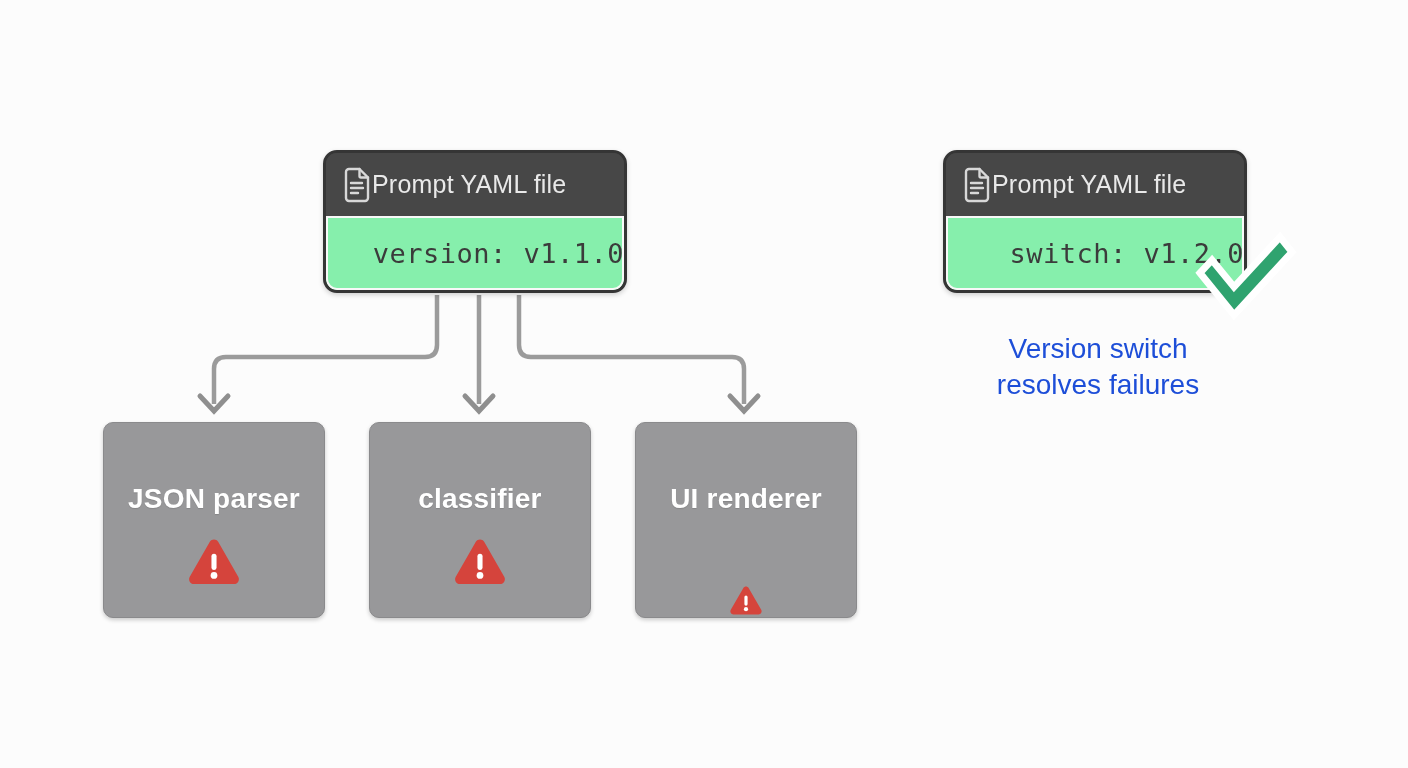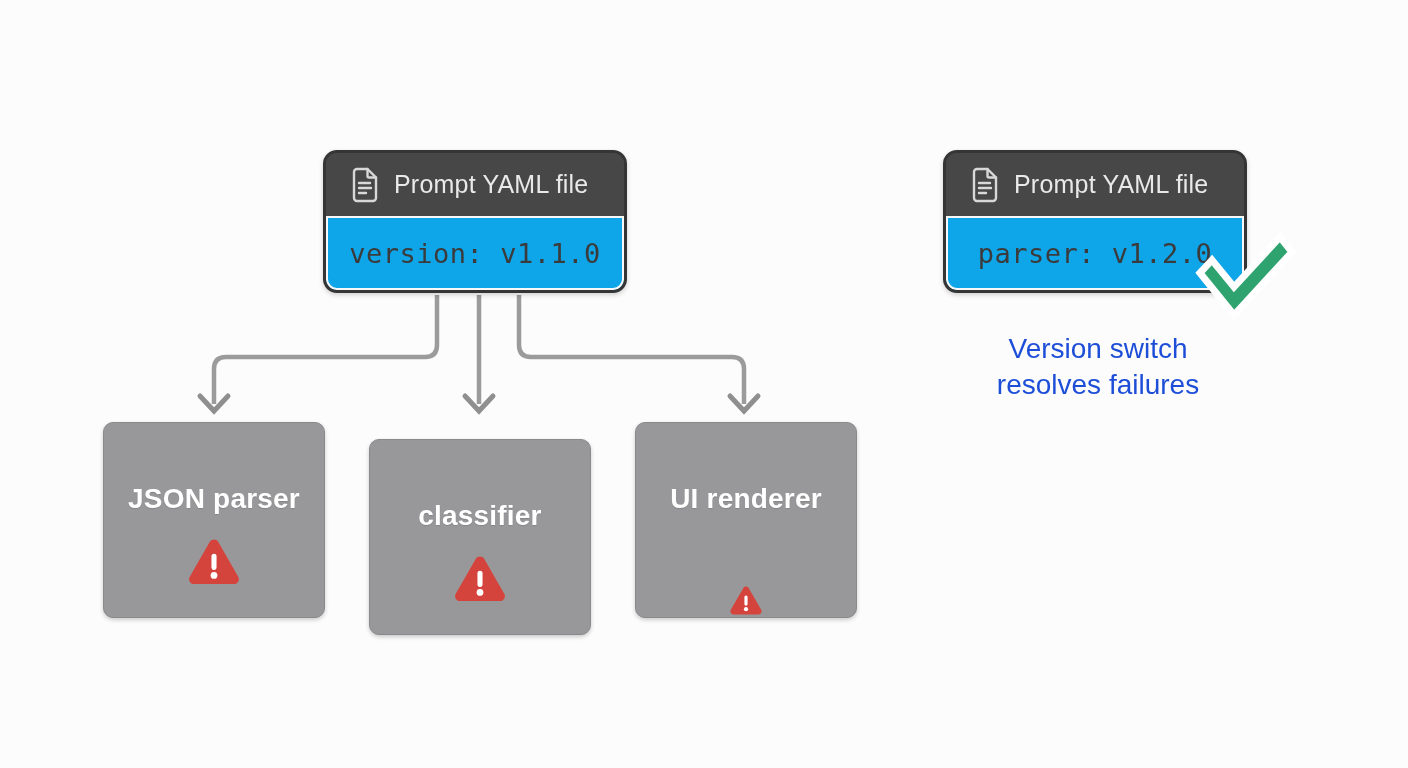--- a/index.html
+++ b/index.html
@@ -17,31 +17,31 @@
     background: #474747;
     overflow: hidden;
     display: flex; flex-direction: column;
     box-shadow: 0 2px 5px rgba(0,0,0,0.18);
   }
   .file-card.left  { left: 323px; top: 150px; }
   .file-card.right { left: 943px; top: 150px; }
   .file-card-header {
     height: 63px; flex: 0 0 63px;
     display: flex; align-items: center;
-    padding: 0 24px; gap: 14px;
+    padding: 0 16px; 
     background: #474747;
     color: #e9e9e9;
     font-size: 25px; font-weight: 500; letter-spacing: 0.2px;
   }
   .file-card-body {
     flex: 1;
-    background: #0ea5e9;
+    background: #86efac;
     box-shadow: inset 0 0 0 2px #f8f8f8;
     border-radius: 0 0 11px 11px;
-    display: flex; align-items: center; justify-content: center;
+    display: flex; align-items: center; justify-content: flex-end;
   }
   .version-text {
     font-family: "DejaVu Sans Mono", "Liberation Mono", monospace;
     font-size: 27px; letter-spacing: 0.5px;
     color: #3b3b3b;
   }
 
   .check-icon { position: absolute; left: 1180px; top: 222px; width: 125px; height: 112px; }
 
   .caption {
@@ -56,21 +56,21 @@
     position: absolute;
     top: 422px; width: 222px; height: 196px;
     background: #98989a;
     border: 1px solid #8a8a8c;
     border-radius: 10px;
     box-shadow: 0 2px 4px rgba(0,0,0,0.2);
     display: flex; flex-direction: column; align-items: center;
     padding-top: 62px;
   }
   .component-box.b0 { left: 103px; }
-  .component-box.b1 { left: 369px; margin-top: 17px; }
+  .component-box.b1 { left: 369px; }
   .component-box.b2 { left: 635px; gap: 48px; }
   .component-label {
     color: #ffffff;
     font-size: 28px; line-height: 28px; font-weight: 600;
     letter-spacing: 0.2px;
     text-shadow: 0 1px 1px rgba(0,0,0,0.12);
   }
   .warning-icon { margin-top: 24px; width: 56px; height: 51px; }
 </style>
 </head>
@@ -108,21 +108,21 @@
   <div class="file-card right">
     <div class="file-card-header">
       <svg width="30" height="36" viewBox="0 0 30 36" fill="none" stroke="#d8d8d8" stroke-width="2.4" stroke-linejoin="round" stroke-linecap="round">
         <path d="M7,2 H17.5 L26,10.5 V31 a3,3 0 0 1 -3,3 H7 a3,3 0 0 1 -3,-3 V5 a3,3 0 0 1 3,-3 Z"></path>
         <path d="M17.5,2 V9 a1.5,1.5 0 0 0 1.5,1.5 H26"></path>
         <path d="M9,16 H20 M9,21 H21 M9,26 H16"></path>
       </svg>
       <span>Prompt YAML file</span>
     </div>
     <div class="file-card-body">
-      <span class="version-text">parser: v1.2.0</span>
+      <span class="version-text">switch: v1.2.0</span>
     </div>
   </div>
 
   <svg class="check-icon" viewBox="0 0 125 112">
     <polygon points="20,51 54,93 112,30 100,15 54,65 32,38" fill="#2fa36f" stroke="#ffffff" stroke-width="7" stroke-linejoin="miter"></polygon>
   </svg>
 
   <div class="caption">
     <div>Version switch</div>
     <div>resolves failures</div>

